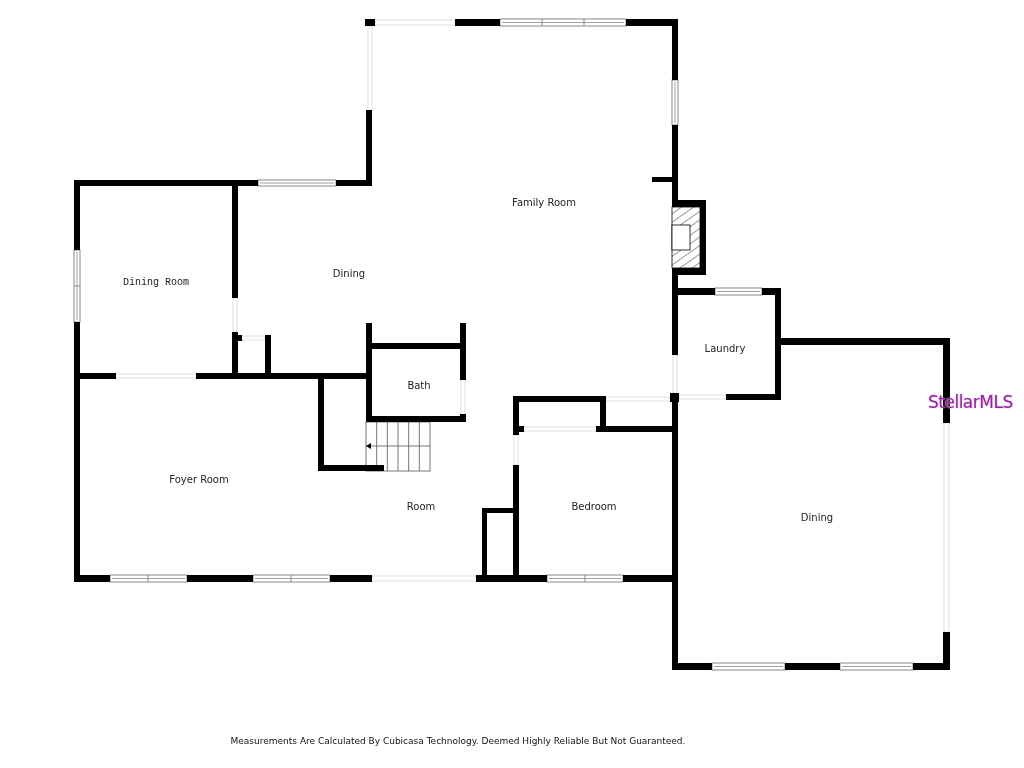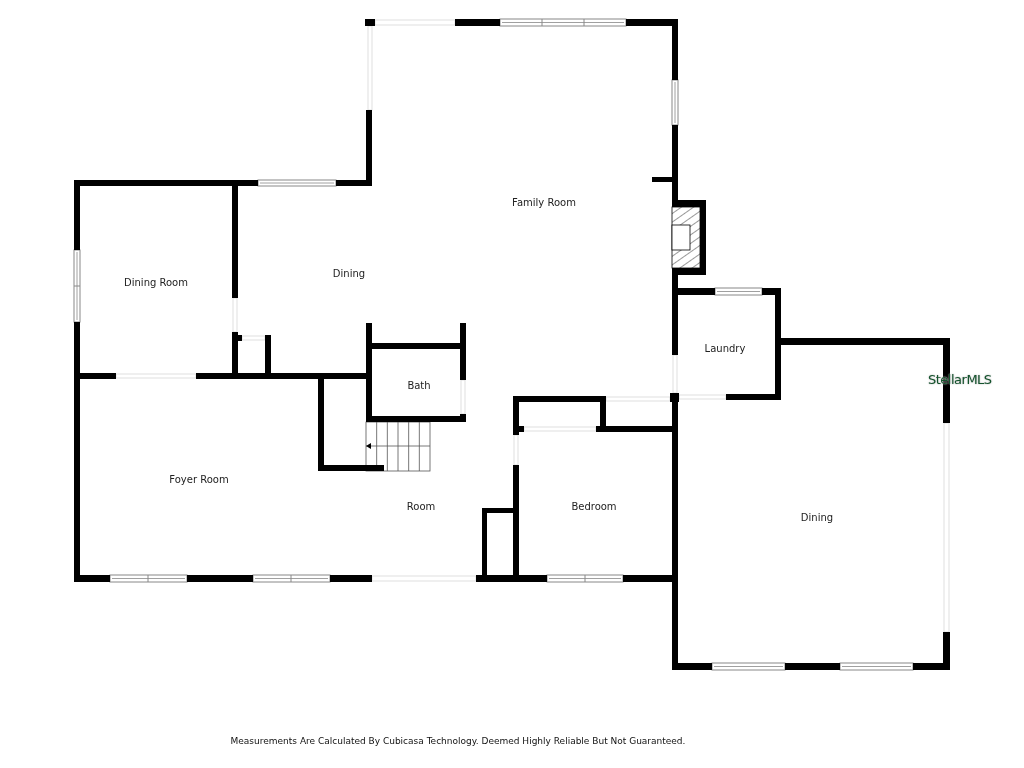--- a/index.html
+++ b/index.html
@@ -3,21 +3,21 @@
 <meta charset="utf-8">
 <style>
   html, body { margin: 0; padding: 0; background: #ffffff; }
   body { width: 1024px; height: 768px; position: relative; overflow: hidden;
          font-family: "DejaVu Sans", sans-serif; }
   #plan { position: absolute; left: 0; top: 0; width: 1024px; height: 768px; }
   .room-label { position: absolute; font-size: 10px; color: #222222; transform: translate(-50%, -50%);
                 white-space: nowrap; font-family: "DejaVu Sans", sans-serif; }
   .disclaimer { position: absolute; left: 0; width: 916px; top: 736px; text-align: center;
                 font-size: 9px; color: #111111; font-family: "DejaVu Sans", sans-serif; }
-  .watermark { position: absolute; left: 928px; top: 372px; font-size: 13px; color: #14532d;
+  .watermark { position: absolute; left: 928px; top: 392px; font-size: 17px; color: #a21caf;
                letter-spacing: -0.5px; font-family: "DejaVu Sans", sans-serif;
                text-shadow: 0 0 2px #bdbdbd, 0 0 1px #cfcfcf; }
 </style>
 </head>
 <body>
 
 <svg id="plan" xmlns="http://www.w3.org/2000/svg" width="1024" height="768" viewBox="0 0 1024 768">
   <defs>
     <pattern id="hatch" patternUnits="userSpaceOnUse" width="7" height="7" patternTransform="rotate(55)">
       <line x1="0" y1="0" x2="0" y2="7" stroke="#333" stroke-width="1"></line>
@@ -154,21 +154,21 @@
       <rect x="943" y="632" width="7" height="38" fill="#000000"></rect>
       <rect x="672" y="663" width="40" height="7" fill="#000000"></rect>
       <rect x="785" y="663" width="55" height="7" fill="#000000"></rect>
       <rect x="913" y="663" width="37" height="7" fill="#000000"></rect>
     </g>
 </svg>
 
 <div id="labels">
     <div class="room-label" style="left: 544px; top: 184px; margin-top: 18px;">Family Room</div>
     <div class="room-label" style="left: 349px; top: 273px;">Dining</div>
-    <div class="room-label" style="left: 156px; top: 282px;">Dining Room</div>
+    <div class="room-label" style="left: 156px; top: 282px; font-family: Liberation Mono, monospace;">Dining Room</div>
     <div class="room-label" style="left: 725px; top: 348px; text-align: center;">Laundry</div>
     <div class="room-label" style="left: 419px; top: 385px;">Bath</div>
     <div class="room-label" style="left: 199px; top: 479px;">Foyer Room</div>
     <div class="room-label" style="left: 421px; top: 506px;">Room</div>
     <div class="room-label" style="left: 594px; top: 506px;">Bedroom</div>
     <div class="room-label" style="left: 817px; top: 517px;">Dining</div>
   </div>
 
 <div class="watermark">StellarMLS</div>
 <div class="disclaimer">Measurements Are Calculated By Cubicasa Technology. Deemed Highly Reliable But Not Guaranteed.</div>

